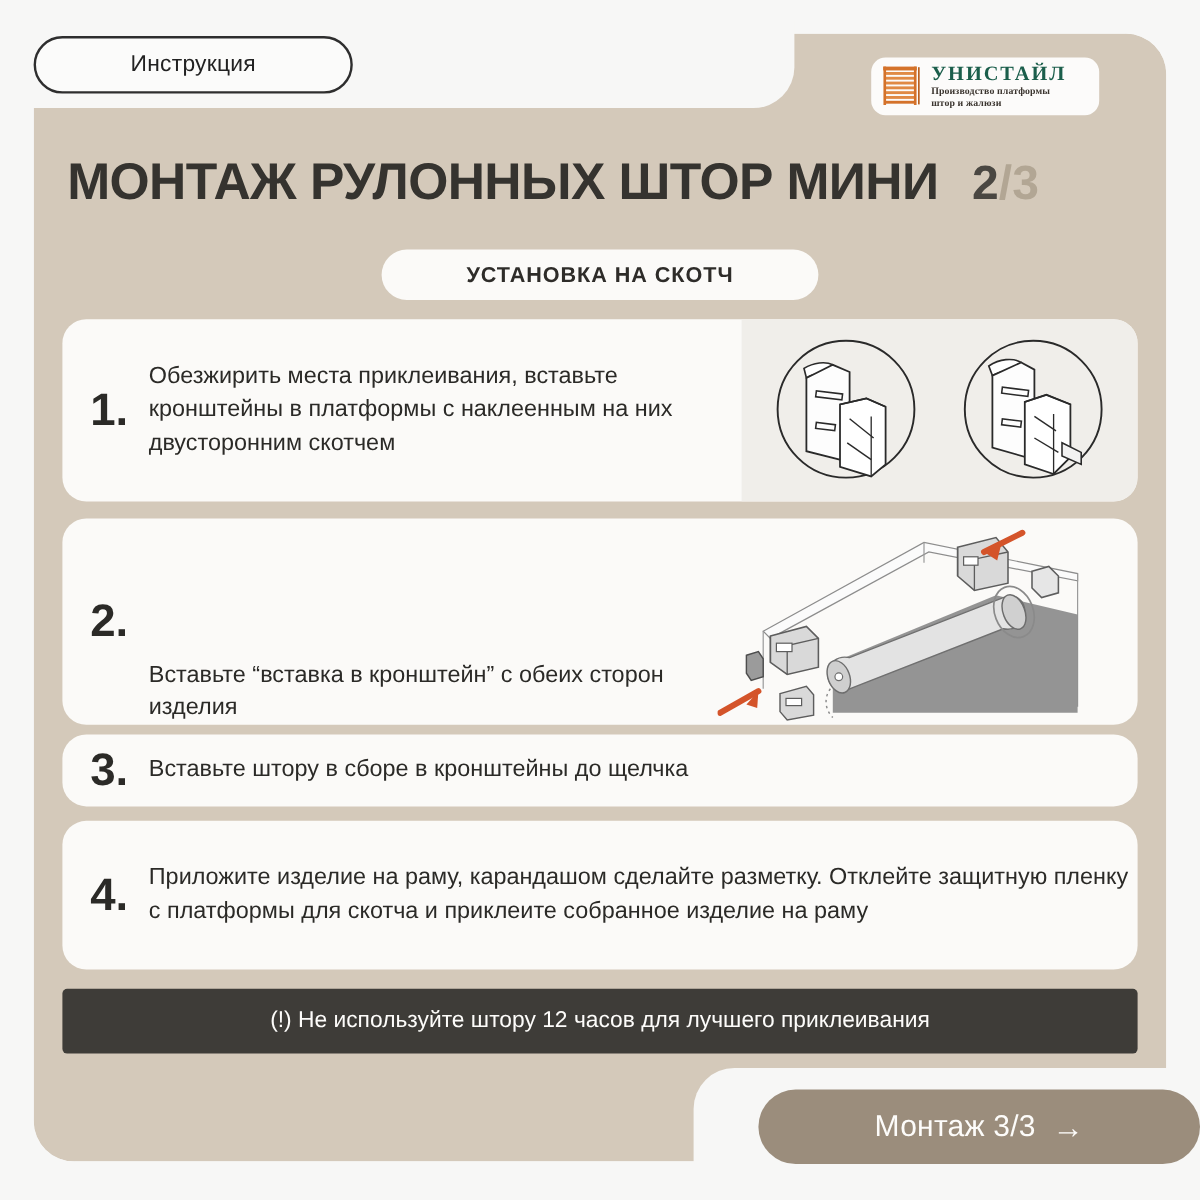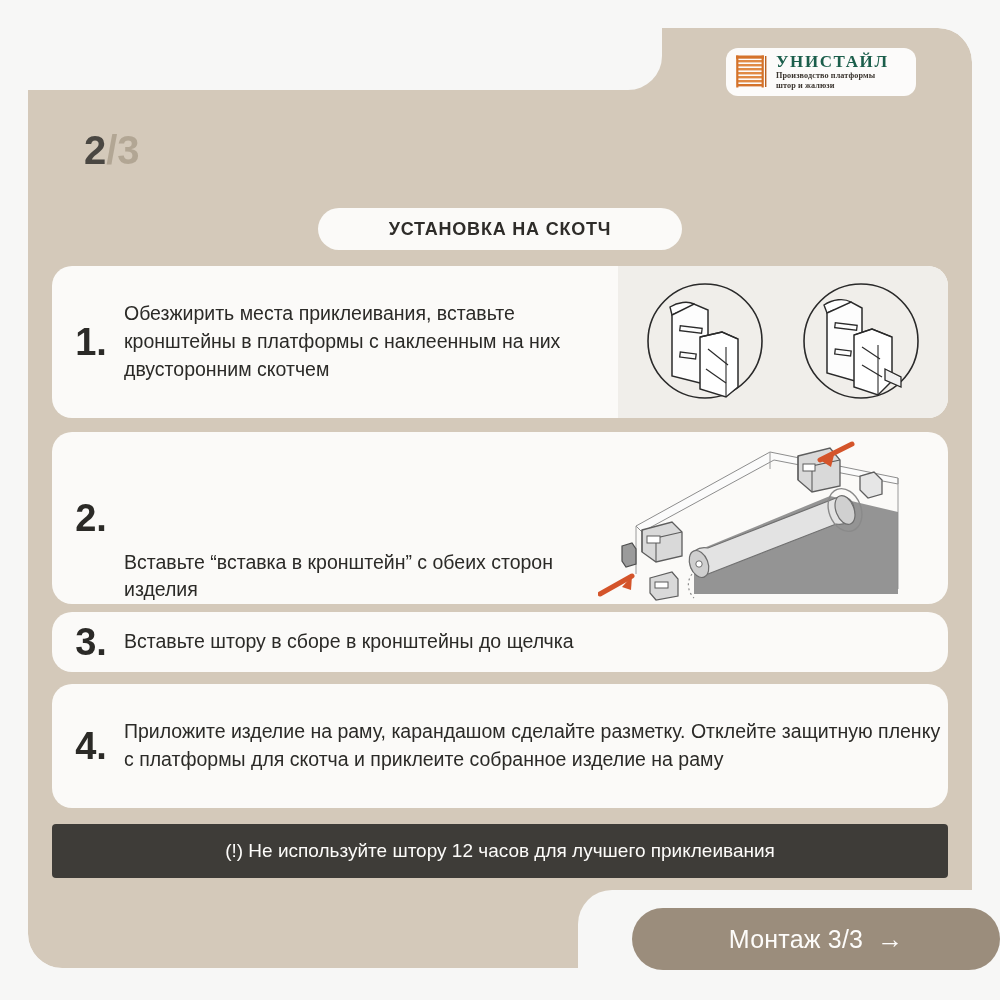--- a/index.html
+++ b/index.html
@@ -258,20 +258,23 @@
 </style>
 </head>
 <body>
 
 <div id="page">
 
   <div class="beige-panel"></div>
   <div class="notch-topleft"></div>
   <div class="notch-bottomright"></div>
 
+  <div class="top-pill">
+    <span>Инструкция</span>
+  </div>
 
   <div class="logo-badge">
     <span class="logo-mark">
       <svg viewBox="0 0 34 36" width="34" height="36">
         <rect x="2" y="1.5" width="28" height="3.2" fill="#d4722a"></rect>
         <rect x="3.5" y="6" width="25" height="2.4" fill="#e08a45"></rect>
         <rect x="3.5" y="10" width="25" height="2.4" fill="#e08a45"></rect>
         <rect x="3.5" y="14" width="25" height="2.4" fill="#e08a45"></rect>
         <rect x="3.5" y="18" width="25" height="2.4" fill="#e08a45"></rect>
         <rect x="3.5" y="22" width="25" height="2.4" fill="#e08a45"></rect>
@@ -283,20 +286,21 @@
       </svg>
     </span>
     <span class="logo-text">
       <span class="logo-name">УНИСТАЙЛ</span>
       <span class="logo-sub">Производство платформы</span>
       <span class="logo-sub">штор и жалюзи</span>
     </span>
   </div>
 
   <div class="title-row">
+    <span class="title-main">МОНТАЖ РУЛОННЫХ ШТОР МИНИ</span>
     <span class="title-page">
       <span class="cur">2</span><span class="tot">/3</span>
     </span>
   </div>
 
   <div class="subtitle-pill">
     <span>УСТАНОВКА НА СКОТЧ</span>
   </div>
 
   <div class="card" id="card1">

